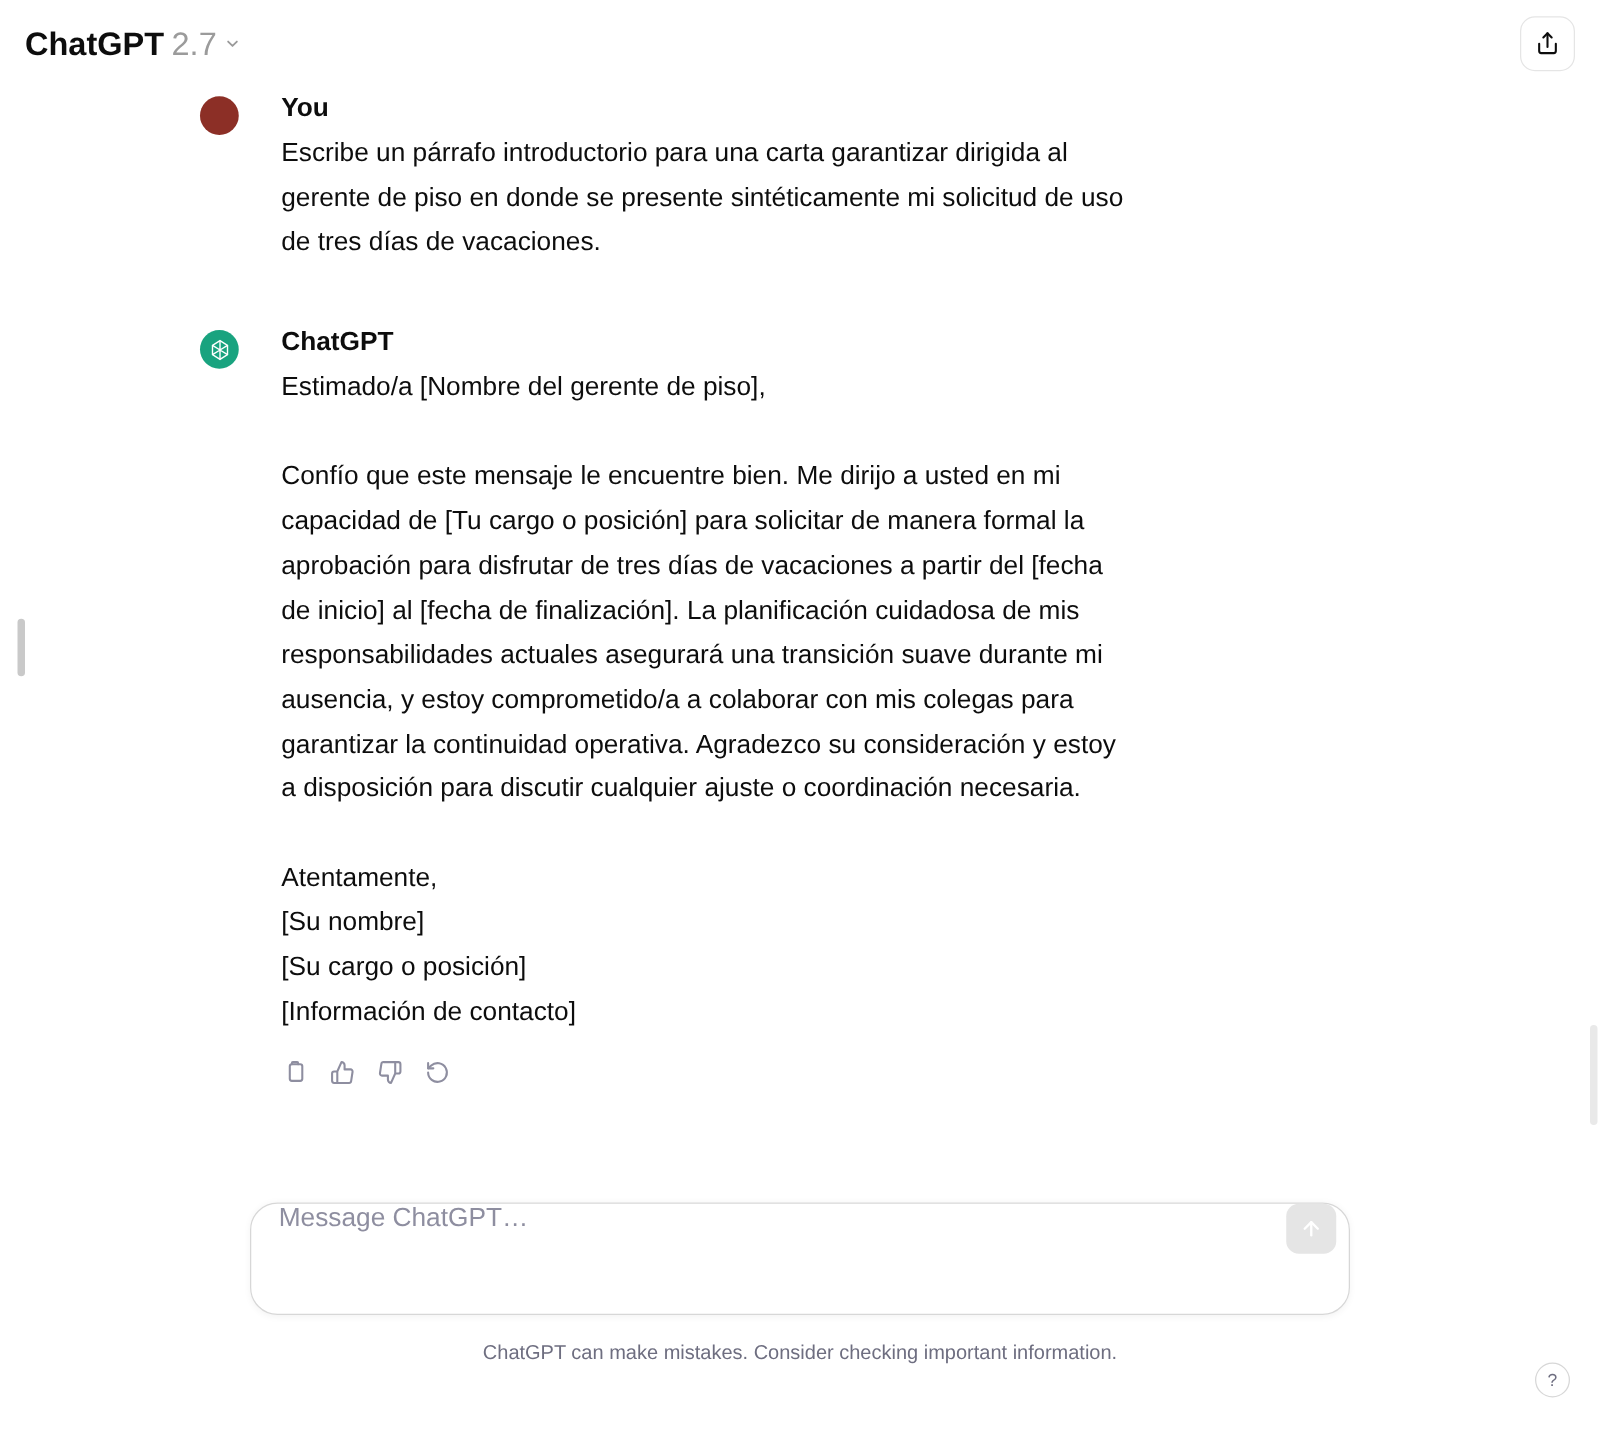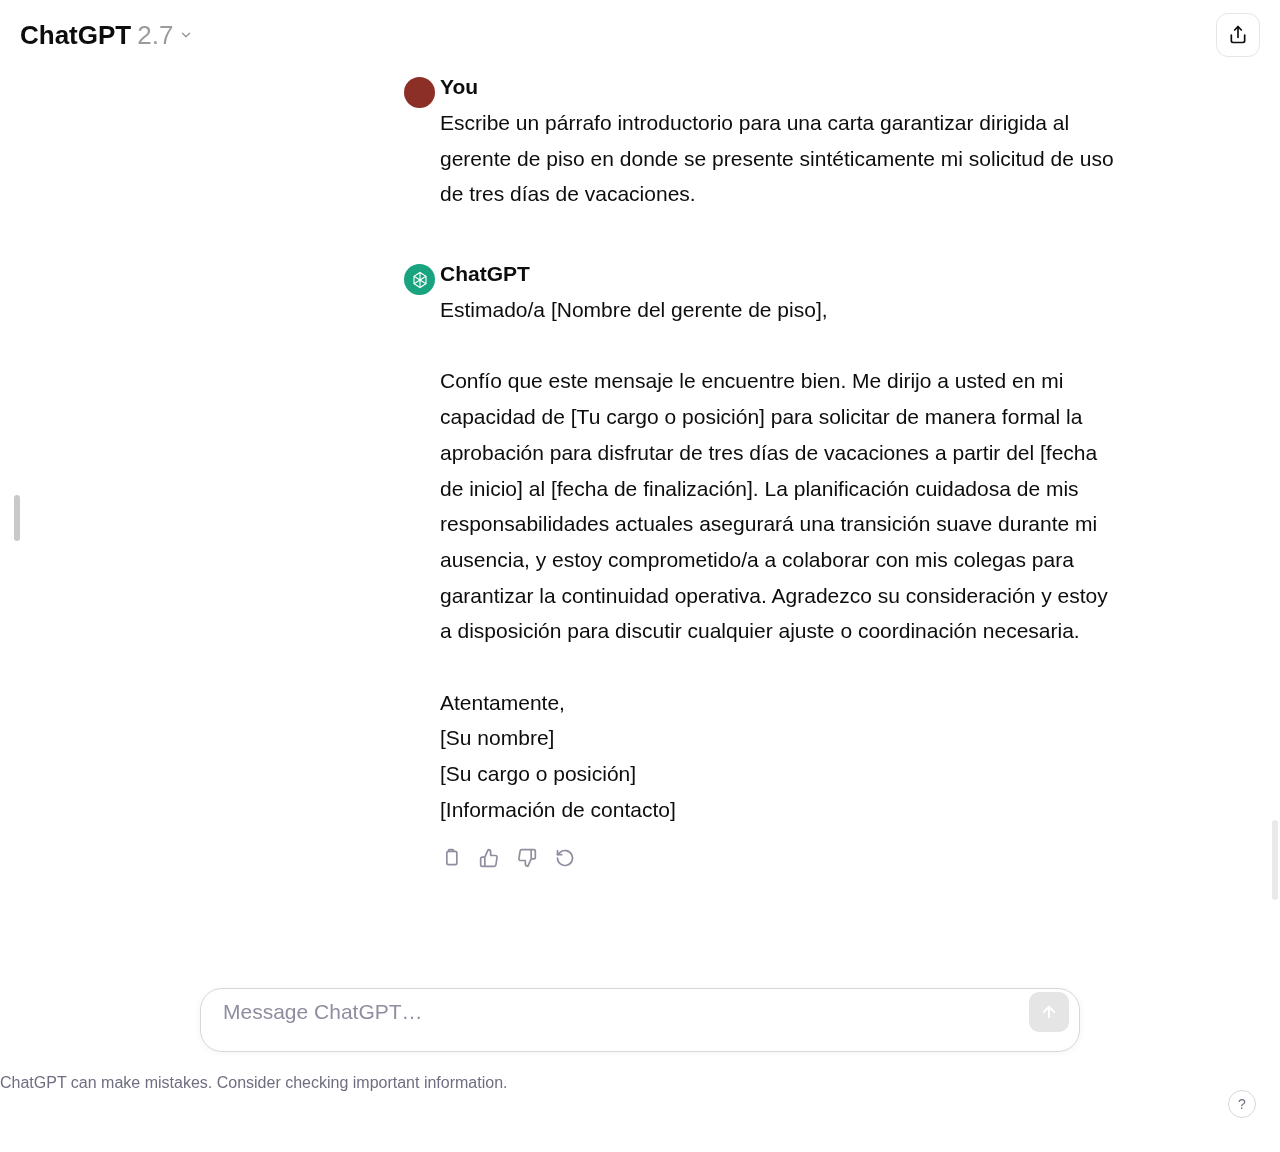--- a/index.html
+++ b/index.html
@@ -15,42 +15,42 @@
   .share-btn { width:44px; height:44px; border:1px solid #e5e5e5; border-radius:12px; background:#fff; display:flex; align-items:center; justify-content:center; cursor:pointer; }
   .share-btn svg { width:20px; height:20px; }
 
   
   .scrollbar-hint { position:absolute; left:14px; top:495px; width:6px; height:46px; background:#c9c9c9; border-radius:3px; }
   
   .scrollbar-right { position:absolute; right:2px; top:820px; width:6px; height:80px; background:#e9e9e9; border-radius:3px; }
 
   
   .conversation { position:absolute; top:75px; left:0; right:0; bottom:230px; padding:0 160px 0 160px; }
-  .msg { display:flex; gap:5px; margin-bottom:50px;justify-content:flex-end; }
+  .msg { display:flex; gap:34px; margin-bottom:50px; }
   .avatar { width:31px; height:31px; border-radius:50%; flex:0 0 31px; margin-top:2px; display:flex; align-items:center; justify-content:center; }
   .avatar.user { background:#8c2f26; }
   .avatar.assistant { background:#19a37f; }
   .assistant-icon { width:18px; height:18px; }
   .msg-body { flex:1; max-width:680px; }
   .msg-author { font-size:21px; font-weight:700; margin-bottom:6px; }
   .msg-text { font-size:21px; line-height:1.7; color:#0d0d0d; white-space:pre-wrap; }
 
   .actions { display:flex; gap:16px; margin-top:20px; }
   .action-btn { width:22px; height:22px; color:#8e8ea0; cursor:pointer; display:flex; align-items:center; justify-content:center; }
   .action-btn svg { width:20px; height:20px; }
 
   
   .input-area { position:absolute; bottom:100px; left:50%; transform:translateX(-50%); width:880px; }
-  .input-box { width:100%; height:64px; border:1px solid #d7d7d7; border-radius:22px; display:flex; align-items:center; padding:0 10px 16px 22px; box-shadow:0 1px 6px rgba(0,0,0,0.05); }
+  .input-box { width:100%; height:90px; border:1px solid #d7d7d7; border-radius:22px; display:flex; align-items:flex-start; padding:0 10px 16px 22px; box-shadow:0 1px 6px rgba(0,0,0,0.05); }
   .input-field { flex:1; border:none; outline:none; font-size:21px; color:#8e8ea0; background:transparent; }
   .input-field::placeholder { color:#8e8ea0; }
   .send-btn { width:40px; height:40px; border-radius:10px; background:#e5e5e5; display:flex; align-items:center; justify-content:center; cursor:pointer; }
   .send-btn svg { width:18px; height:18px; color:#fff; }
 
-  .disclaimer { position:absolute; bottom:60px; left:0; right:0; text-align:left; font-size:16px; color:#6e6e80; }
+  .disclaimer { position:absolute; bottom:60px; left:0; right:0; text-align:center; font-size:16px; color:#6e6e80; }
 
   .help-btn { position:absolute; bottom:34px; right:24px; width:28px; height:28px; border:1px solid #d7d7d7; border-radius:50%; display:flex; align-items:center; justify-content:center; font-size:14px; color:#6e6e80; cursor:pointer; background:#fff; }
 </style>
 </head>
 <body>
 
 <div class="header">
   <div class="model-switcher">
     <span class="model-name">ChatGPT</span>
     <span class="model-version">2.7</span>

